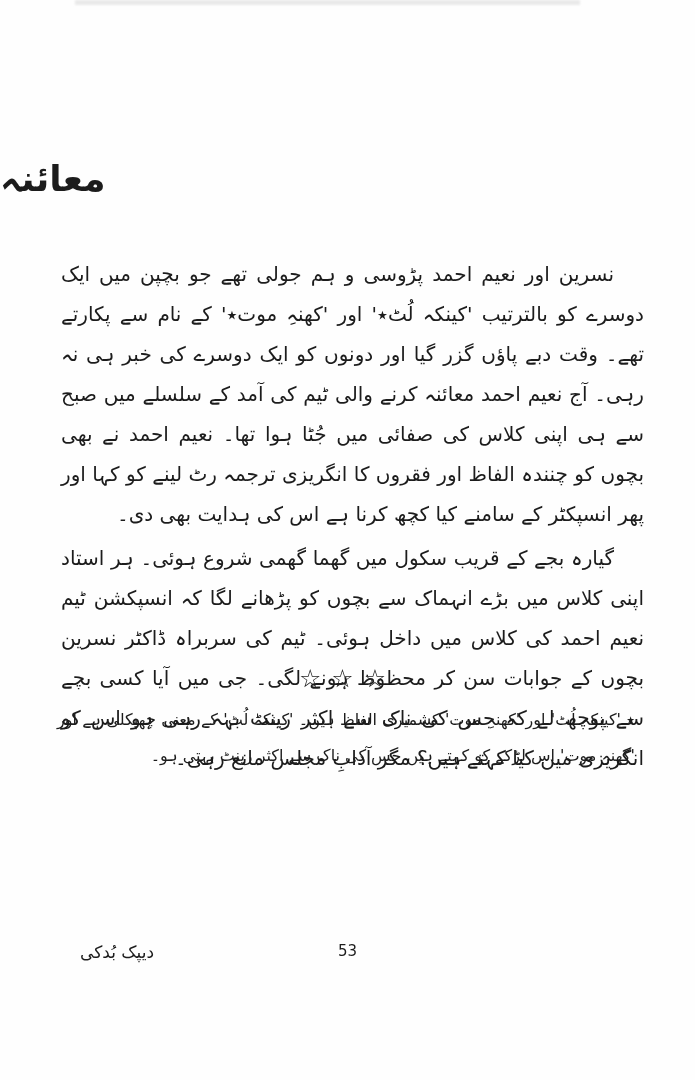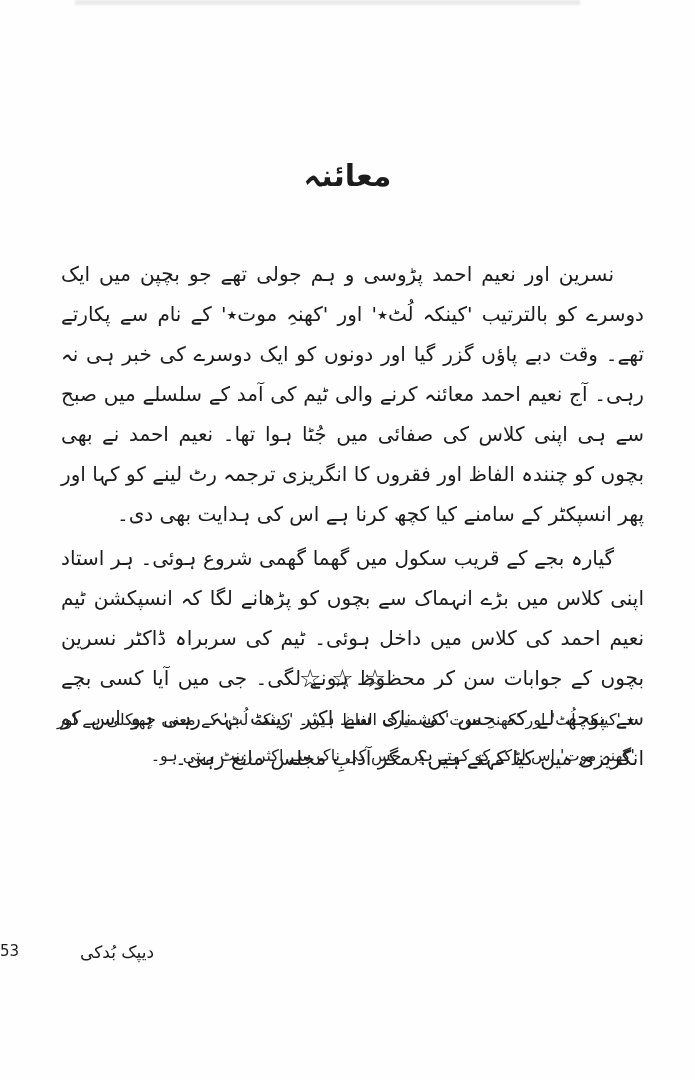--- a/index.html
+++ b/index.html
@@ -27,22 +27,22 @@
     background: #d9d9d9;
     opacity: 0.55;
     filter: blur(1px);
   }
   .title {
     position: absolute;
     top: 158px;
     left: 0;
     right: 0;
     margin: 0;
-    text-align: center;
-    font-size: 30px;
+    text-align: left;
+    font-size: 36px;
     font-weight: bold;
     letter-spacing: 1px;
   }
   .story-body {
     position: absolute;
     top: 250px;
     right: 47px;
     left: 57px;
     font-size: 20px;
     line-height: 40px;
@@ -83,20 +83,21 @@
     position: absolute;
     left: 80px;
     top: 2px;
     text-align: center;
   }
   .footer-page-number {
     position: absolute;
     left: 0;
     right: 0;
     top: 2px;
+    text-align: center;
     font-size: 15px;
     direction: ltr;
   }
   .footer-book-title {
     position: absolute;
     right: 128px;
     top: 2px;
   }
 </style>
 </head>

